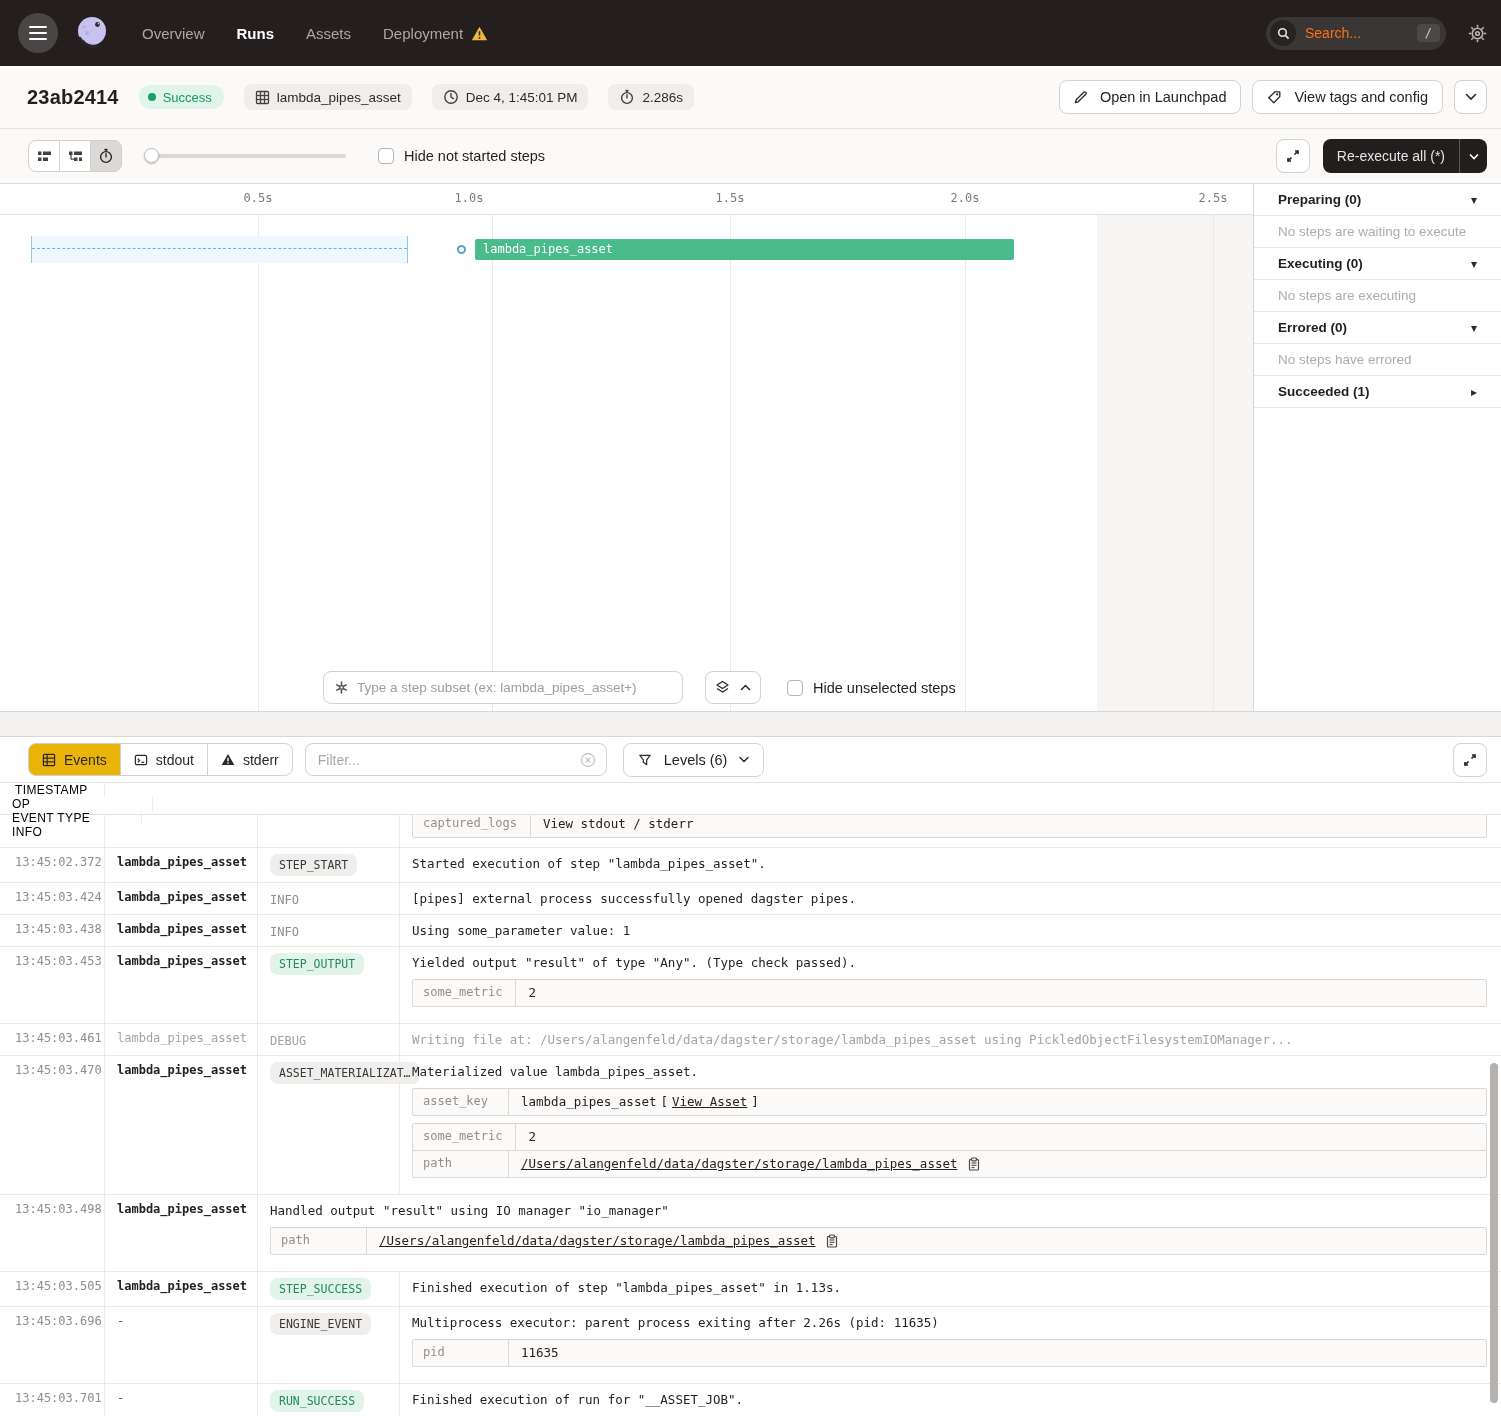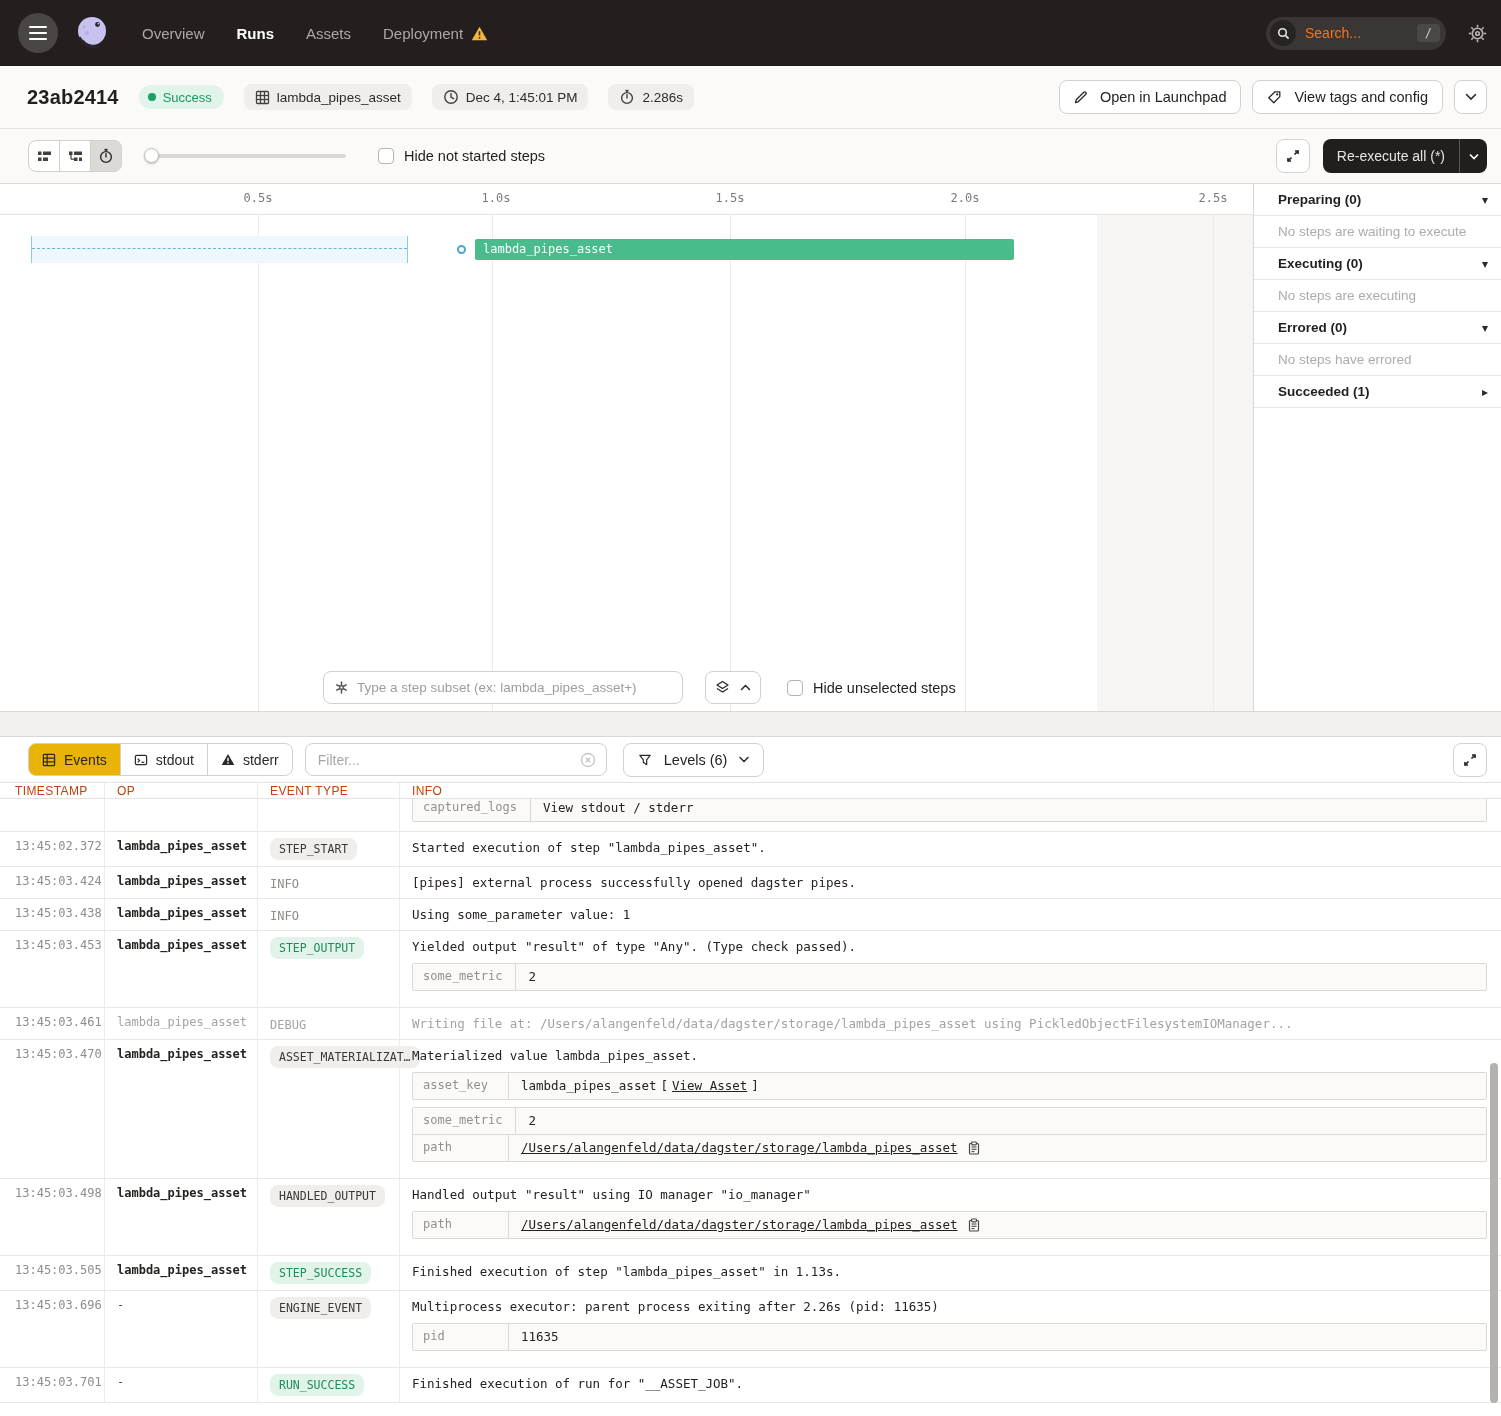--- a/index.html
+++ b/index.html
@@ -70,21 +70,21 @@
     color:#fff; font-family:"DejaVu Sans Mono",monospace; font-size:12px; line-height:21px; padding-left:8px; cursor:pointer; }
   .gantt-controls { position:absolute; left:323px; bottom:7px; display:flex; align-items:center; }
   .subset-input { width:360px; height:33px; border:1px solid #d2cfcc; border-radius:8px; background:#fff; display:flex; align-items:center; padding:0 10px; gap:8px; }
   .subset-input input { border:none; outline:none; flex:1; font-size:13.5px; color:#2b2825; background:transparent; }
   .subset-input input::placeholder { color:#a09d9a; }
   .fitgroup { margin-left:22px; height:33px; border:1px solid #d2cfcc; border-radius:8px; background:#fff; display:flex; align-items:center; padding:0 9px; gap:10px; cursor:pointer; }
   .gantt-controls .checkrow { margin-left:20px; background:#fff; padding:4px 6px; }
 
   
   .gsidebar { flex:1; background:#fff; }
-  .sb-title { height:32px; display:flex; align-items:center; justify-content:space-between; padding:0 13px 0 24px;
+  .sb-title { height:32px; display:flex; align-items:center; justify-content:space-between; padding:0 24px 0 24px;
     font-size:13.5px; font-weight:700; border-bottom:1px solid #e9e7e4; cursor:pointer; }
   .sb-caret { font-family:"DejaVu Sans", sans-serif; font-size:12px; color:#2b2825; }
   .sb-body { height:32px; display:flex; align-items:center; padding:0 24px; font-size:13.5px; color:#aeaba8; border-bottom:1px solid #e9e7e4; }
 
   
   .splitter { height:26px; background:#f3f1ef; border-top:1px solid #d9d6d3; border-bottom:1px solid #d9d6d3; }
 
   
   .events { background:#fff; height:679px; display:flex; flex-direction:column; position:relative; }
   .etoolbar { display:flex; align-items:center; padding:6px 14px 6px 28px; height:45px; }
@@ -95,22 +95,22 @@
   .tab:last-child { border-radius:0 8px 8px 0; }
   .tab.active { background:#eab308; }
   .filterwrap { margin-left:12px; width:302px; height:33px; border:1px solid #d2cfcc; border-radius:8px; background:#fff;
     display:flex; align-items:center; padding:0 10px 0 12px; }
   .filterwrap input { flex:1; border:none; outline:none; font-size:14px; color:#2b2825; background:transparent; }
   .filterwrap input::placeholder { color:#aaa7a4; }
   .levels { margin-left:16px; }
   .etool-right { margin-left:auto; }
 
   
-  .thead { display:flex; border-top:1px solid #e5e3e0; border-bottom:1px solid #e5e3e0; height:17px; align-items:center;
-    color:#c2410c; font-size:12px; letter-spacing:.4px; }
+  .thead { display:flex; border-top:1px solid #e5e3e0; border-bottom:1px solid #e5e3e0; height:33px; align-items:center;
+    color:#000000; font-size:12px; letter-spacing:.4px;flex-direction:column; }
   .c { padding-left:12px; }
   .c-ts { width:105px; padding-left:15px; }
   .c-op { width:153px; }
   .c-type { width:142px; }
   .c-info { flex:1; }
   .ebody { flex:1; display:flex; flex-direction:column; overflow:hidden; }
   .erow { display:flex; border-bottom:1px solid #eae8e5; }
   .erow .c { padding-top:7px; padding-bottom:6px; }
   .erow .c-ts, .erow .c-op, .erow .c-type, .thead .c-ts, .thead .c-op, .thead .c-type { border-right:1px solid #edebe8; }
   .erow .c-ts { font-size:12px; color:#8f8c89; }
@@ -311,21 +311,21 @@
           </svg>
       </span>
     </button>
   </div>
 </div>
 
 <div class="gantt">
   <div class="gpane">
     <div class="timeline">
         <span class="tick mono" style="left:258px">0.5s</span>
-        <span class="tick mono" style="left:496px">1.0s</span>
+        <span class="tick mono" style="left:469px">1.0s</span>
         <span class="tick mono" style="left:730px">1.5s</span>
         <span class="tick mono" style="left:965px">2.0s</span>
         <span class="tick mono" style="left:1213px">2.5s</span>
       </div>
     <div class="chart">
       <div class="offzone"></div>
       <div id="gridlines">
           <div class="gridline" style="left:258px"></div>
           <div class="gridline" style="left:492px"></div>
           <div class="gridline" style="left:730px"></div>
@@ -553,21 +553,20 @@
                   <line x1="3.5" y1="10.6" x2="6.5" y2="10.6" stroke="#4a4745" stroke-width="1.1"></line>
                 </svg>
               </div>
             </div>
           </div>
         </div>
       </div>
       <div class="erow">
         <div class="c c-ts mono">13:45:03.498</div>
         <div class="c c-op mono">lambda_pipes_asset</div>
-        <div class="c c-type"><span class="etype mono gray">HANDLED_OUTPUT</span></div>
         <div class="c c-info">
           <div class="msg mono">Handled output "result" using IO manager "io_manager"</div>
           <div class="kvbox">
             <div class="kvrow">
               <div class="kvkey mono">path</div>
               <div class="kvval mono">
                 <a class="kvlink" href="#">/Users/alangenfeld/data/dagster/storage/lambda_pipes_asset</a>
                 <svg width="12" height="14" viewBox="0 0 12 14" style="margin-left:6px">
                   <rect x="1.5" y="2.5" width="9" height="10.5" rx="1" stroke="#4a4745" stroke-width="1.2" fill="none"></rect>
                   <rect x="3.6" y="1" width="4.8" height="2.8" rx="0.8" fill="#fbfaf9" stroke="#4a4745" stroke-width="1.2"></rect>

